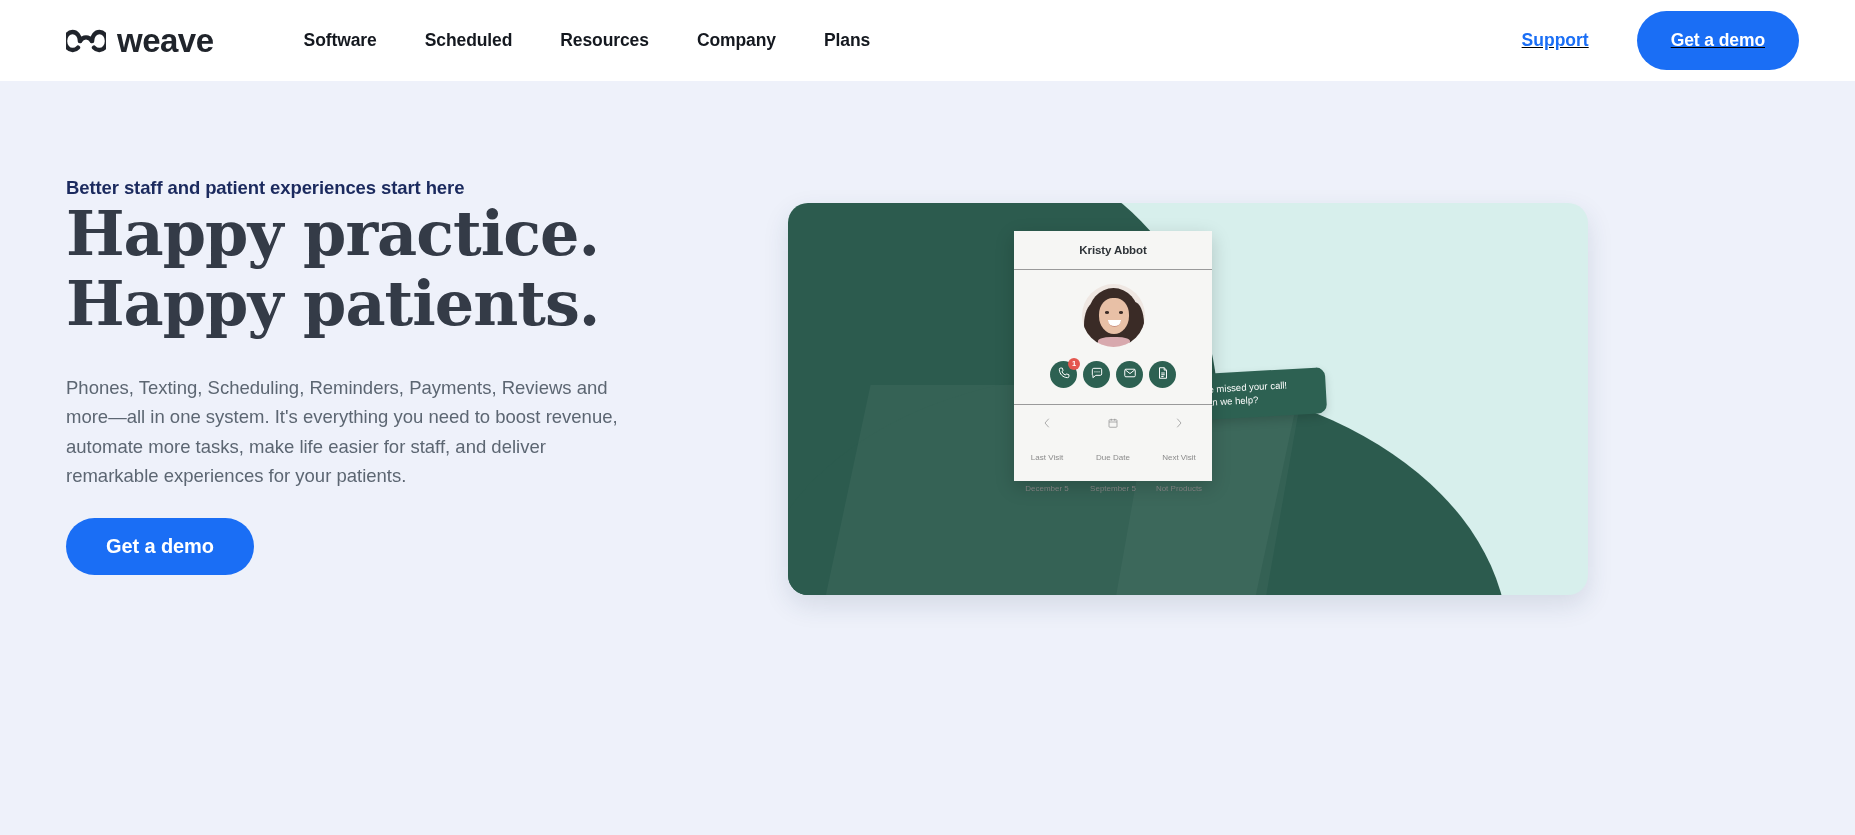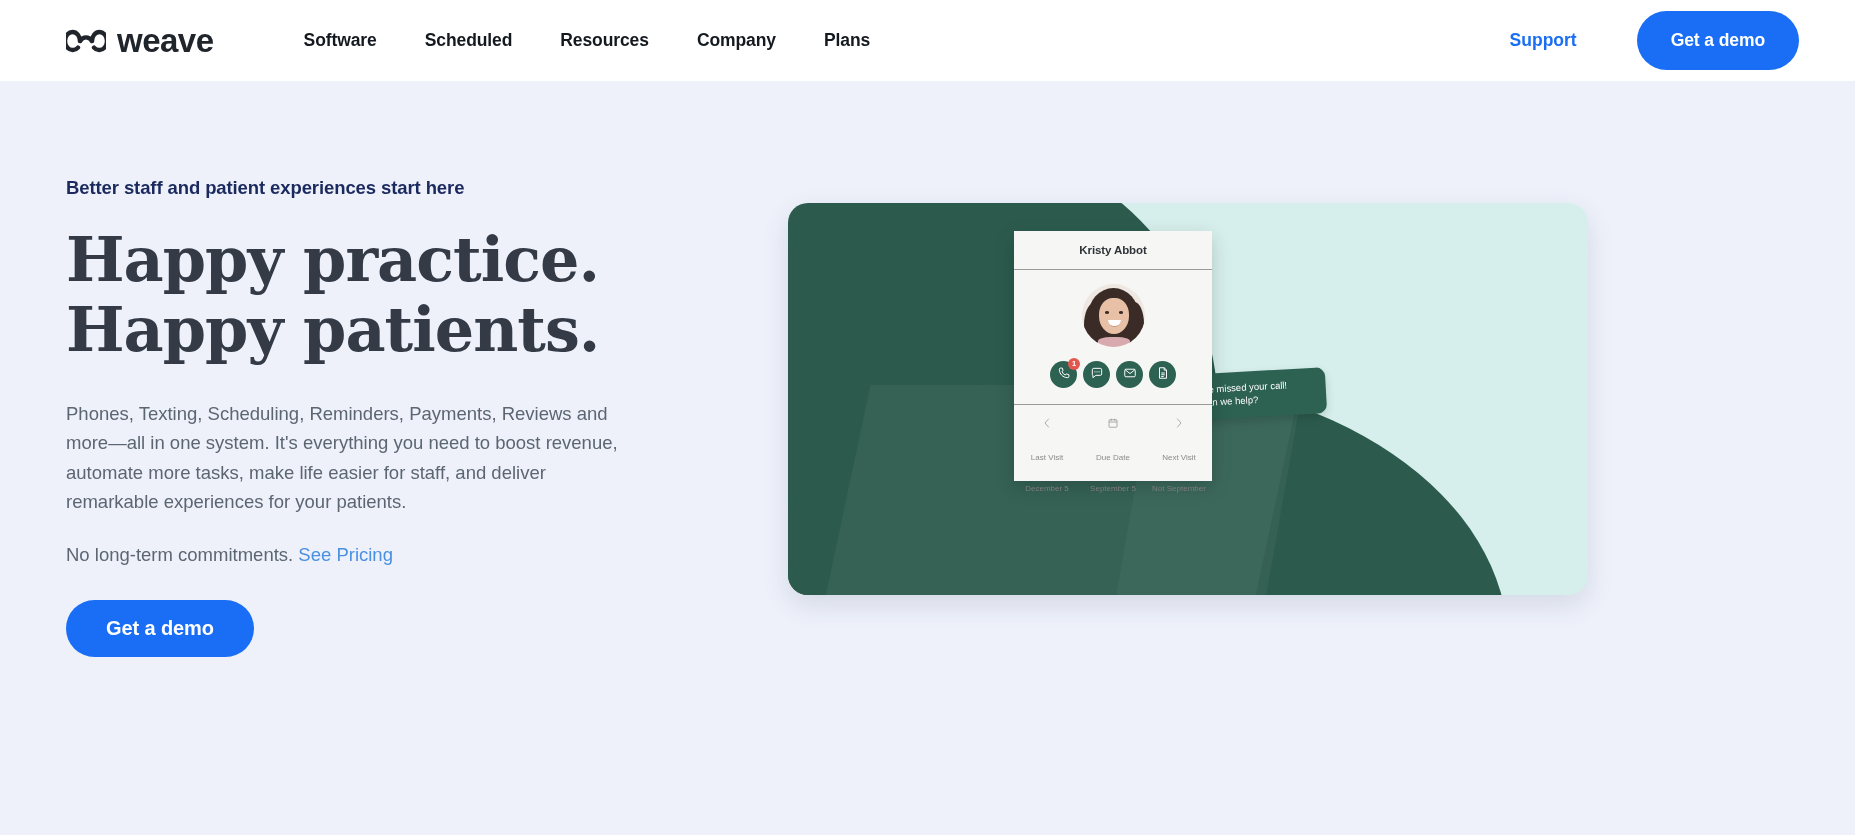--- a/index.html
+++ b/index.html
@@ -24,21 +24,21 @@
   .logo-word {
     font-size:33px; font-weight:700; color:#20242b;
     letter-spacing:-0.5px; line-height:1;
   }
   .nav-links { display:flex; align-items:center; gap:0; }
   .nav-link {
     font-size:17.5px; font-weight:700; color:#14181f;
     padding:0 24px; cursor:pointer; white-space:nowrap;
     letter-spacing:-0.1px;
   }
-  .nav-right { margin-left:auto; display:flex; align-items:center; gap:12px; }
+  .nav-right { margin-left:auto; display:flex; align-items:center; gap:0;text-decoration:underline; }
   .support-link {
     font-size:17.5px; font-weight:700; color:#1a6ef5;
     cursor:pointer; margin-right:48px; white-space:nowrap;
   }
   .demo-btn {
     background:#1a6ef5; color:#fff; border:none;
     font-family:"Liberation Sans", sans-serif;
     font-size:17.5px; font-weight:700;
     border-radius:40px; padding:0 34px; height:59px;
     cursor:pointer; white-space:nowrap; letter-spacing:-0.1px;
@@ -48,21 +48,21 @@
   .hero {
     position:relative;
     height:754px;
     background:#eef1fa;
     display:flex;
     padding:0 56px 0 66px;
   }
   .hero-left { width:660px; padding-top:96px; flex:none; }
   .eyebrow {
     font-size:18.5px; font-weight:700; color:#1b2a5e;
-    margin-bottom:26px; letter-spacing:-0.1px;
+    letter-spacing:-0.1px;
   }
   .headline {
     font-family:"DejaVu Serif", serif;
     font-size:62px; font-weight:700; color:#343b47;
     line-height:1.13; letter-spacing:-1px;
     margin-bottom:34px;
   }
   .subcopy {
     font-size:18.5px; color:#5c6672; line-height:1.58;
     max-width:570px; margin-bottom:28px;
@@ -224,23 +224,20 @@
   <div class="hero-left">
     <div class="eyebrow">Better staff and patient experiences start here</div>
 
     <h1 class="headline">
       <span>Happy practice.</span><br>
       <span>Happy patients.</span>
     </h1>
 
     <p class="subcopy">Phones, Texting, Scheduling, Reminders, Payments, Reviews and more—all in one system. It's everything you need to boost revenue, automate more tasks, make life easier for staff, and deliver remarkable experiences for your patients.</p>
 
-    <div class="pricing-line">
-      <span>No long-term commitments. </span><a class="pricing-link">See Pricing</a>
-    </div>
 
     <button class="hero-cta">Get a demo</button>
   </div>
 
   <div class="hero-right">
     <div class="hero-figure">
 
       <div class="blob blob-main"></div>
       <div class="blob blob-bottom"></div>
       <div class="blob-shade"></div>
@@ -334,20 +331,20 @@
             <span class="pc-col-value">September 5</span>
           </div>
 
           <div class="pc-col">
             <span class="pc-col-icon">
               <svg viewBox="0 0 24 24">
                   <path d="M9 4 L16 12 L9 20" stroke-linecap="round" stroke-linejoin="round"></path>
                 </svg>
             </span>
             <span class="pc-col-label">Next Visit</span>
-            <span class="pc-col-value">Not September</span>
+            <span class="pc-col-value">Not Products</span>
           </div>
         </div>
 
       </div>
     </div>
   </div>
 </div>
 
 </body></html>

